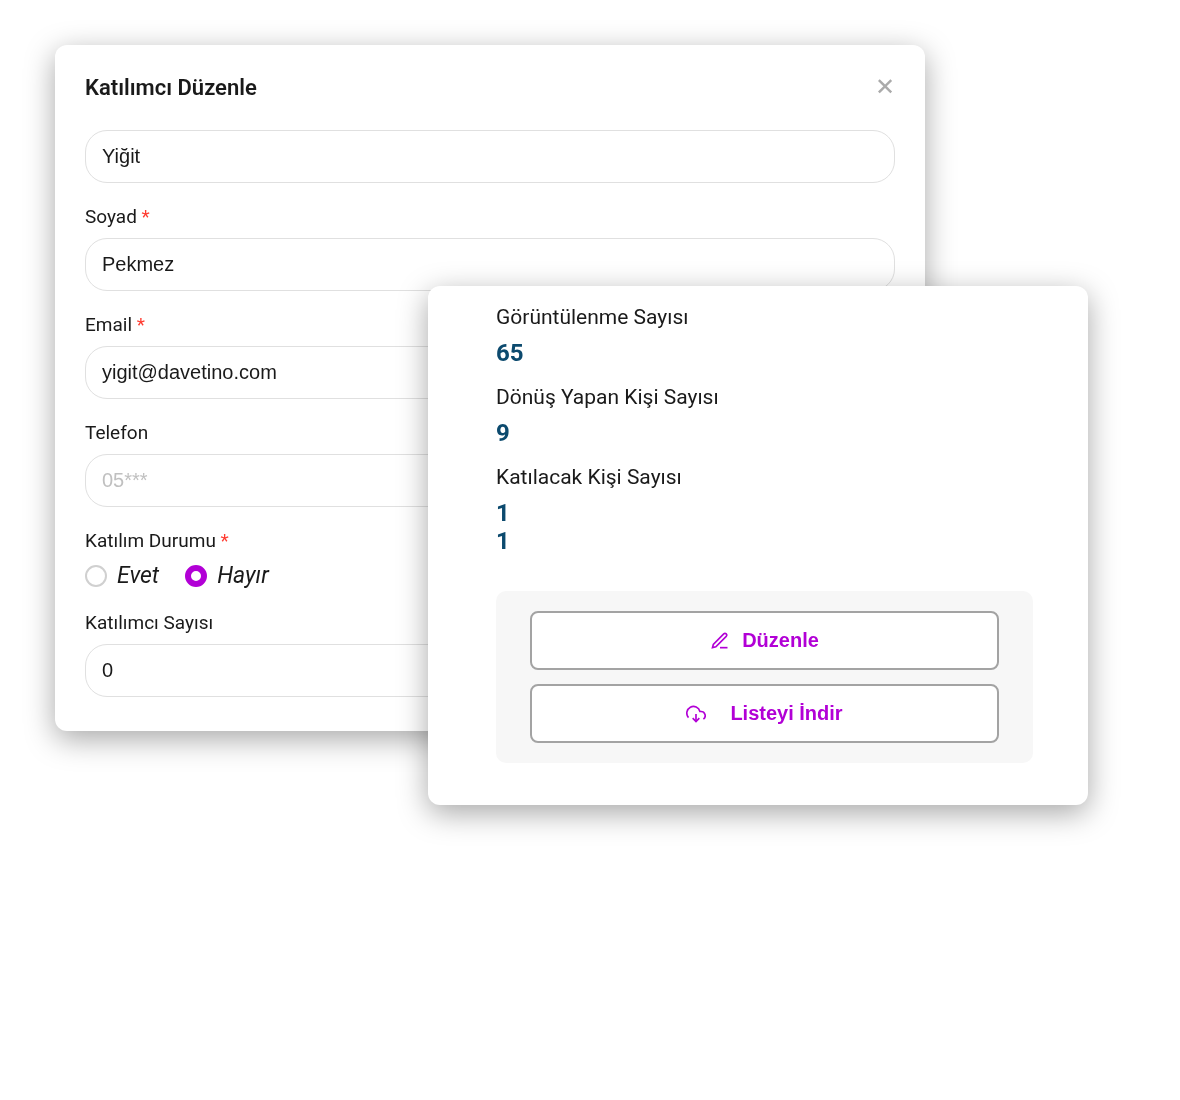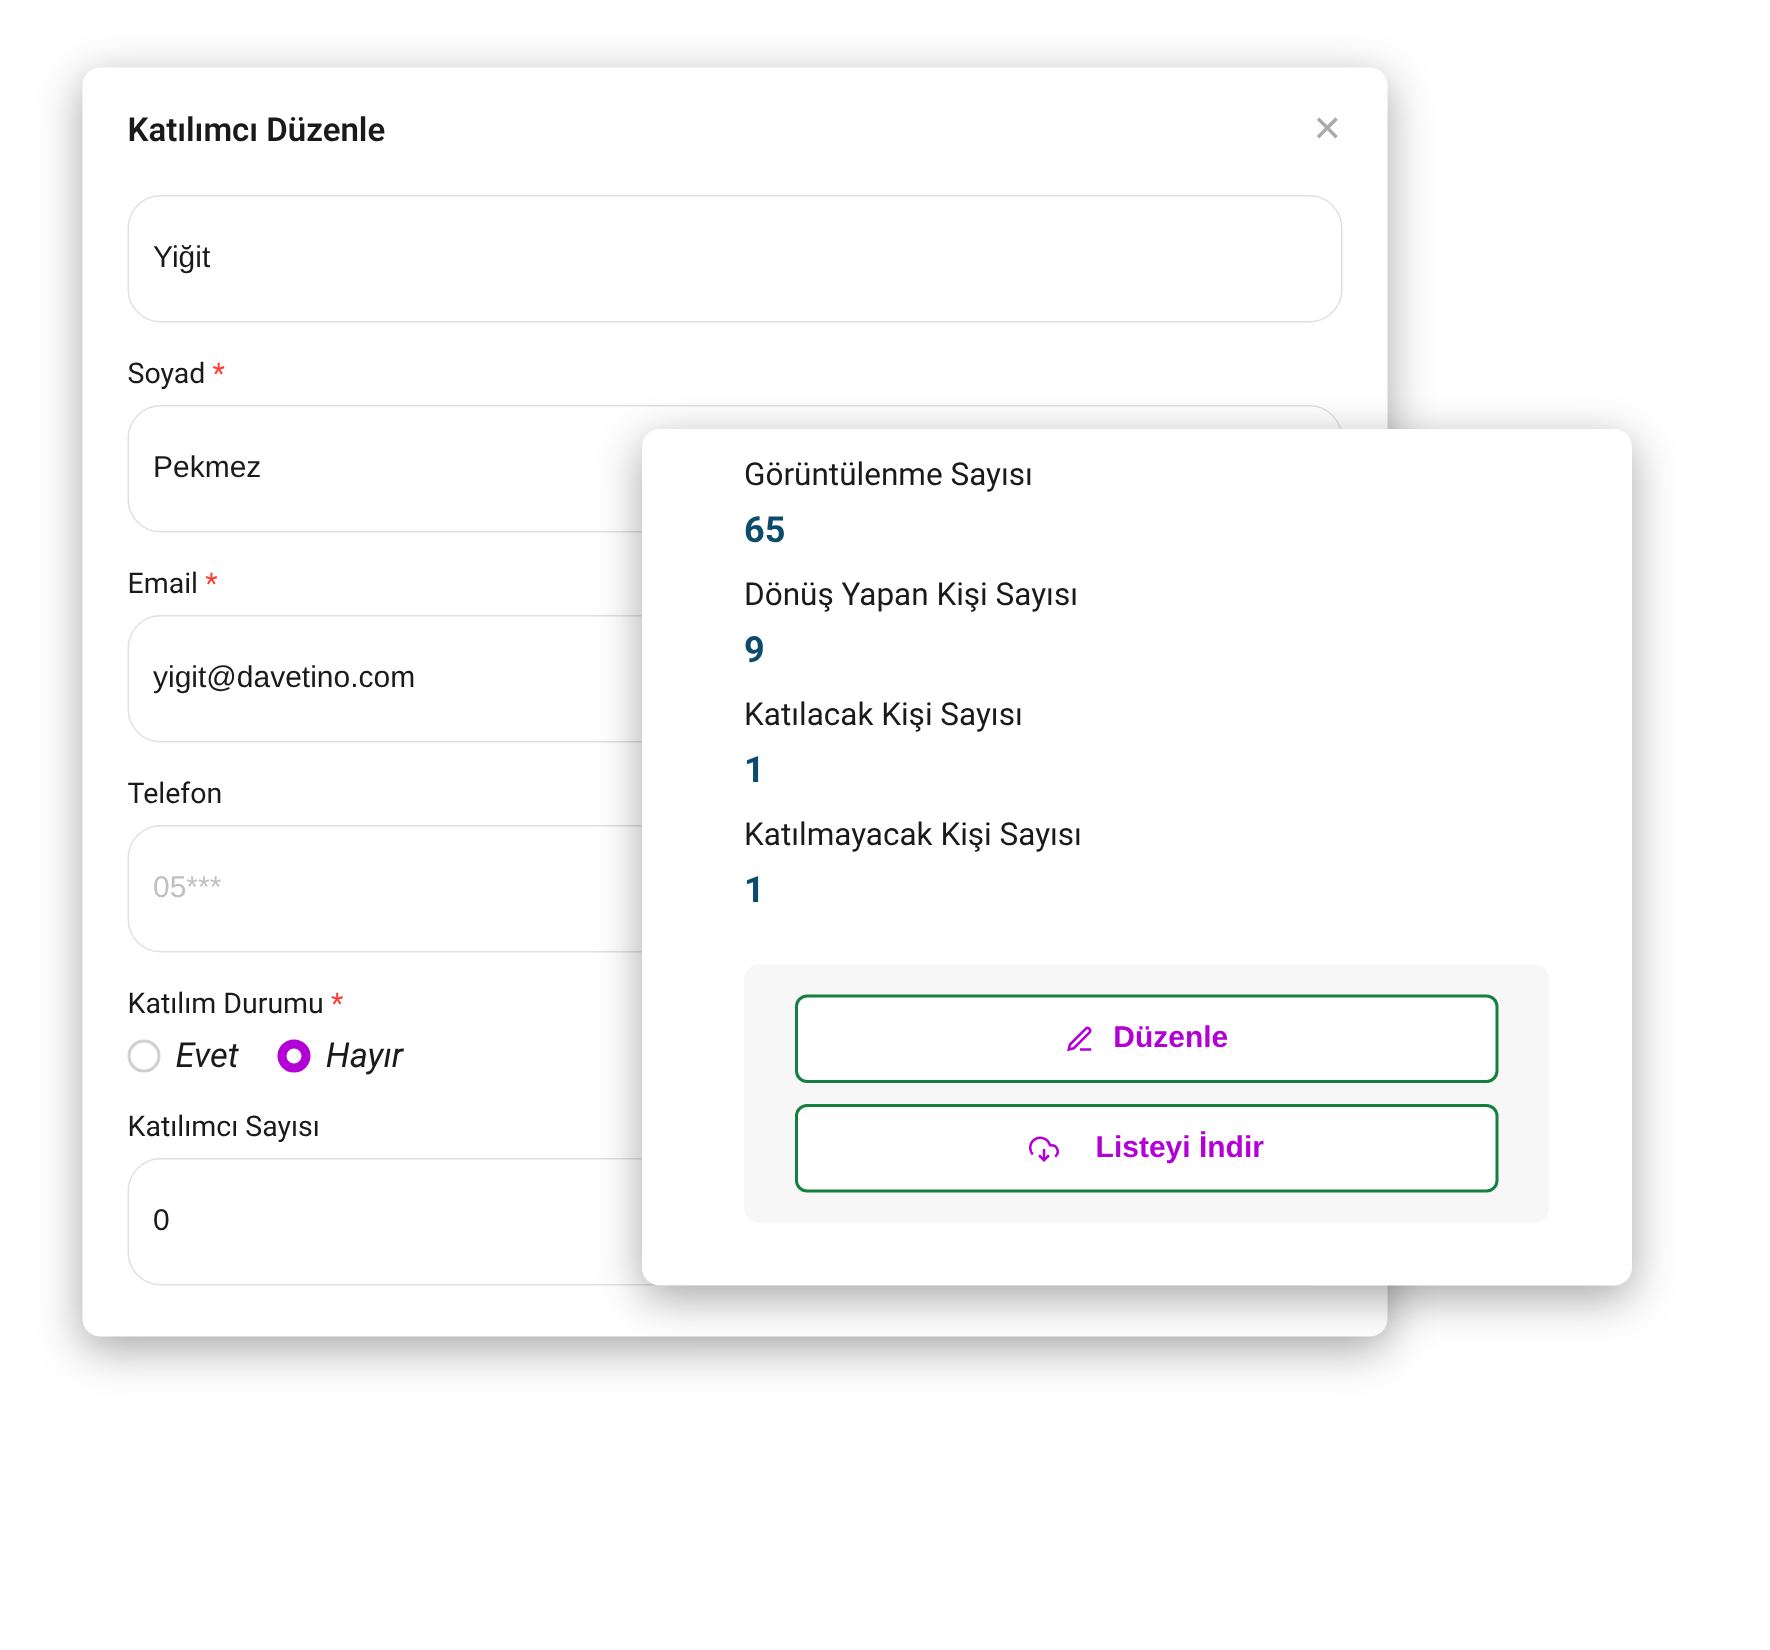--- a/index.html
+++ b/index.html
@@ -46,21 +46,21 @@
       display: block;
       font-size: 19px;
       color: #1a1a1a;
       margin-bottom: 10px;
     }
     .required {
       color: #ff3b30;
     }
     .text-input {
       width: 100%;
-      padding: 30px 16px;
+      padding: 14px 16px;
       font-size: 20px;
       border: 1px solid #e0e0e0;
       border-radius: 22px;
       color: #1a1a1a;
       outline: none;
     }
     .text-input::placeholder {
       color: #c0c0c0;
     }
     .radio-row {
@@ -120,21 +120,21 @@
     .actions-box {
       margin-top: 36px;
       background: #f7f7f7;
       border-radius: 10px;
       padding: 20px 34px;
     }
     .action-btn {
       width: 100%;
       padding: 16px;
       background: #fff;
-      border: 2px solid #15803d;
+      border: 2px solid #a3a3a3;
       border-radius: 8px;
       color: #b200d6;
       font-size: 20px;
       font-weight: 700;
       cursor: pointer;
       display: flex;
       align-items: center;
       justify-content: center;
       gap: 12px;
       margin-bottom: 14px;
@@ -207,21 +207,20 @@
 <div class="stats-card">
   <div class="stat-label">Görüntülenme Sayısı</div>
   <div class="stat-value">65</div>
 
   <div class="stat-label">Dönüş Yapan Kişi Sayısı</div>
   <div class="stat-value">9</div>
 
   <div class="stat-label">Katılacak Kişi Sayısı</div>
   <div class="stat-value">1</div>
 
-  <div class="stat-label">Katılmayacak Kişi Sayısı</div>
   <div class="stat-value">1</div>
 
   <div class="actions-box">
     <button class="action-btn">
       <svg viewBox="0 0 24 24">
           <path d="M12 20h9"></path>
           <path d="M16.5 3.5a2.1 2.1 0 0 1 3 3L7 19l-4 1 1-4Z"></path>
         </svg>
       <span>Düzenle</span>
     </button>

